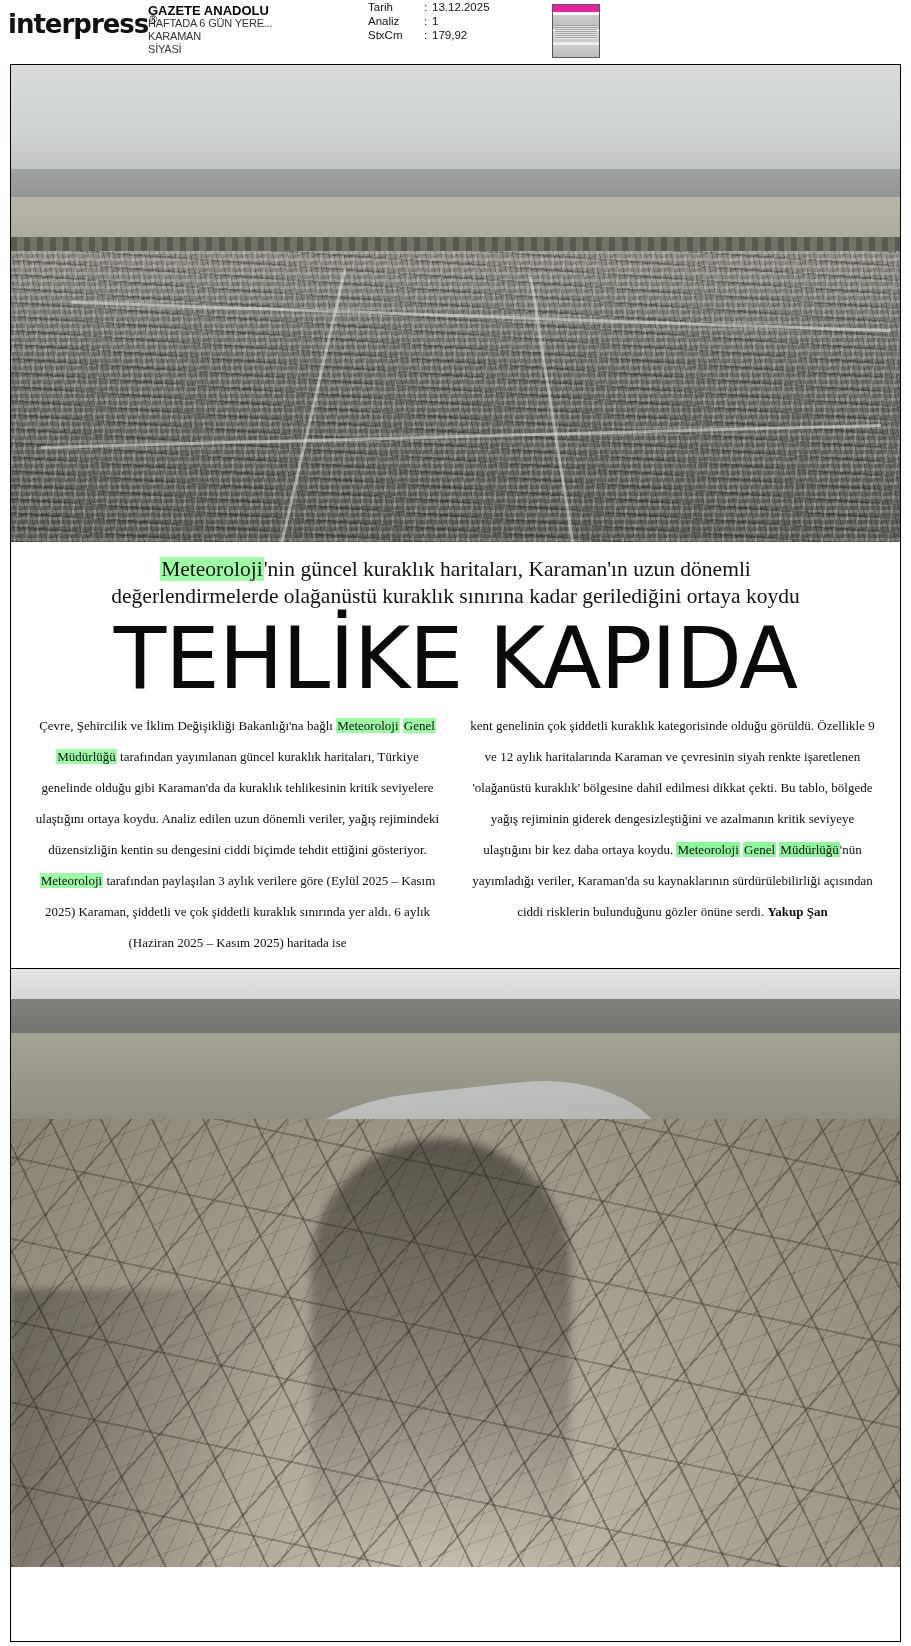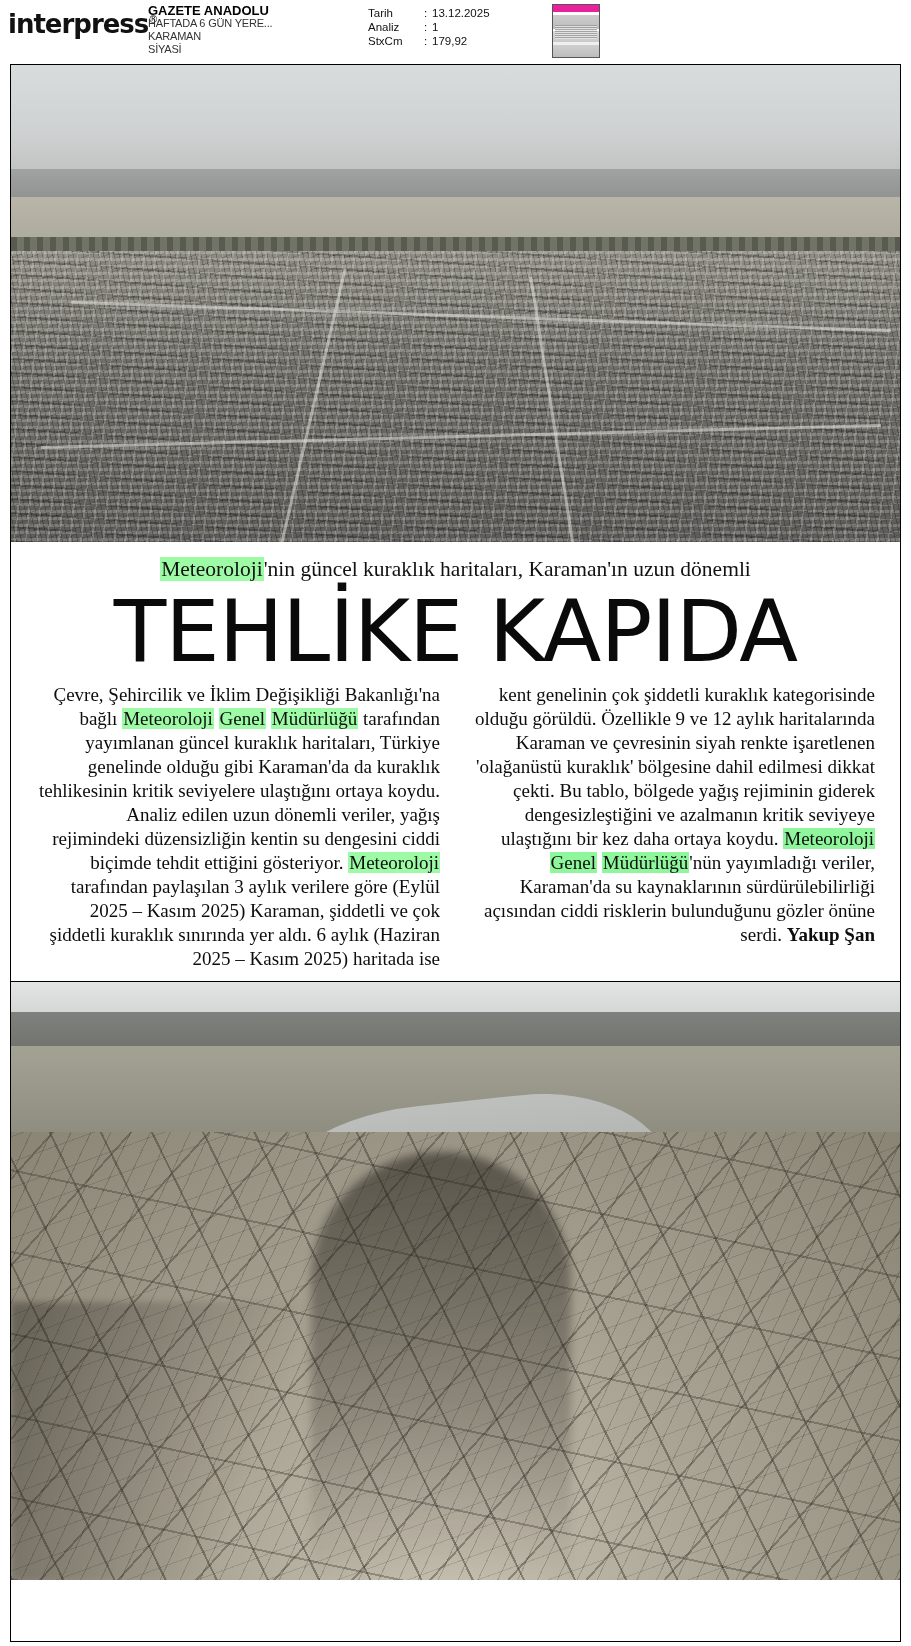--- a/index.html
+++ b/index.html
@@ -58,21 +58,21 @@
     white-space: nowrap;
   }
   .pub-sub {
     font-size: 11px;
     color: #333333;
     white-space: nowrap;
     letter-spacing: -0.2px;
   }
   .meta-cell {
     width: 180px;
-    padding-top: 6px;
+    padding-top: 0;
     box-sizing: border-box;
     line-height: 14px;
     font-size: 11.5px;
     color: #111;
   }
   .meta-row {
     display: flex;
     white-space: nowrap;
   }
   .meta-label { width: 56px; }
@@ -213,24 +213,24 @@
   
   .cols {
     display: flex;
     gap: 30px;
     padding: 12px 24px 10px 24px;
     box-sizing: border-box;
   }
   .col {
     width: 405px;
     font-family: "Liberation Serif", serif;
-    font-size: 19px;
-    line-height: 24px;
+    font-size: 13px;
+    line-height: 31px;
     color: #0d0d0d;
-    text-align: right;
+    text-align: center;
   }
   .col p { margin: 0; }
   .hl-green {
     background: #9dfba6;
     padding: 0 1px;
   }
   .hl-green-b {
     background: #8ff79b;
     padding: 0 1px;
   }
@@ -360,20 +360,21 @@
     </div>
     <div class="road-diag r1"></div>
     <div class="road-diag r2"></div>
     <div class="road-diag r3"></div>
     <div class="road-diag r4"></div>
   </div>
 
   <div class="headline-wrap">
     <div class="kicker">
       <span class="hl-green">Meteoroloji</span><span>'nin güncel kuraklık haritaları, Karaman'ın uzun dönemli</span><br>
+      <span>değerlendirmelerde olağanüstü kuraklık sınırına kadar gerilediğini ortaya koydu</span>
     </div>
     <div class="hl-main">TEHLİKE KAPIDA</div>
   </div>
 
   <div class="cols">
     <div class="col">
       <p><span>Çevre, Şehircilik ve İklim Değişikliği Bakanlığı'na bağlı </span><span class="hl-green">Meteoroloji</span> <span class="hl-green">Genel</span> <span class="hl-green">Müdürlüğü</span><span> tarafından yayımlanan güncel kuraklık haritaları, Türkiye genelinde olduğu gibi Karaman'da da kuraklık tehlikesinin kritik seviyelere ulaştığını ortaya koydu. Analiz edilen uzun dönemli veriler, yağış rejimindeki düzensizliğin kentin su dengesini ciddi biçimde tehdit ettiğini gösteriyor. </span><span class="hl-green">Meteoroloji</span><span> tarafından paylaşılan 3 aylık verilere göre (Eylül 2025 – Kasım 2025) Karaman, şiddetli ve çok şiddetli kuraklık sınırında yer aldı. 6 aylık (Haziran 2025 – Kasım 2025) haritada ise</span></p>
     </div>
     <div class="col">
       <p><span>kent genelinin çok şiddetli kuraklık kategorisinde olduğu görüldü. Özellikle 9 ve 12 aylık haritalarında Karaman ve çevresinin siyah renkte işaretlenen 'olağanüstü kuraklık' bölgesine dahil edilmesi dikkat çekti. Bu tablo, bölgede yağış rejiminin giderek dengesizleştiğini ve azalmanın kritik seviyeye ulaştığını bir kez daha ortaya koydu.</span> <span class="hl-green-b">Meteoroloji</span> <span class="hl-green-b">Genel</span> <span class="hl-green-b">Müdürlüğü</span><span>'nün yayımladığı veriler, Karaman'da su kaynaklarının sürdürülebilirliği açısından ciddi risklerin bulunduğunu gözler önüne serdi. </span><span class="byline">Yakup Şan</span></p>

